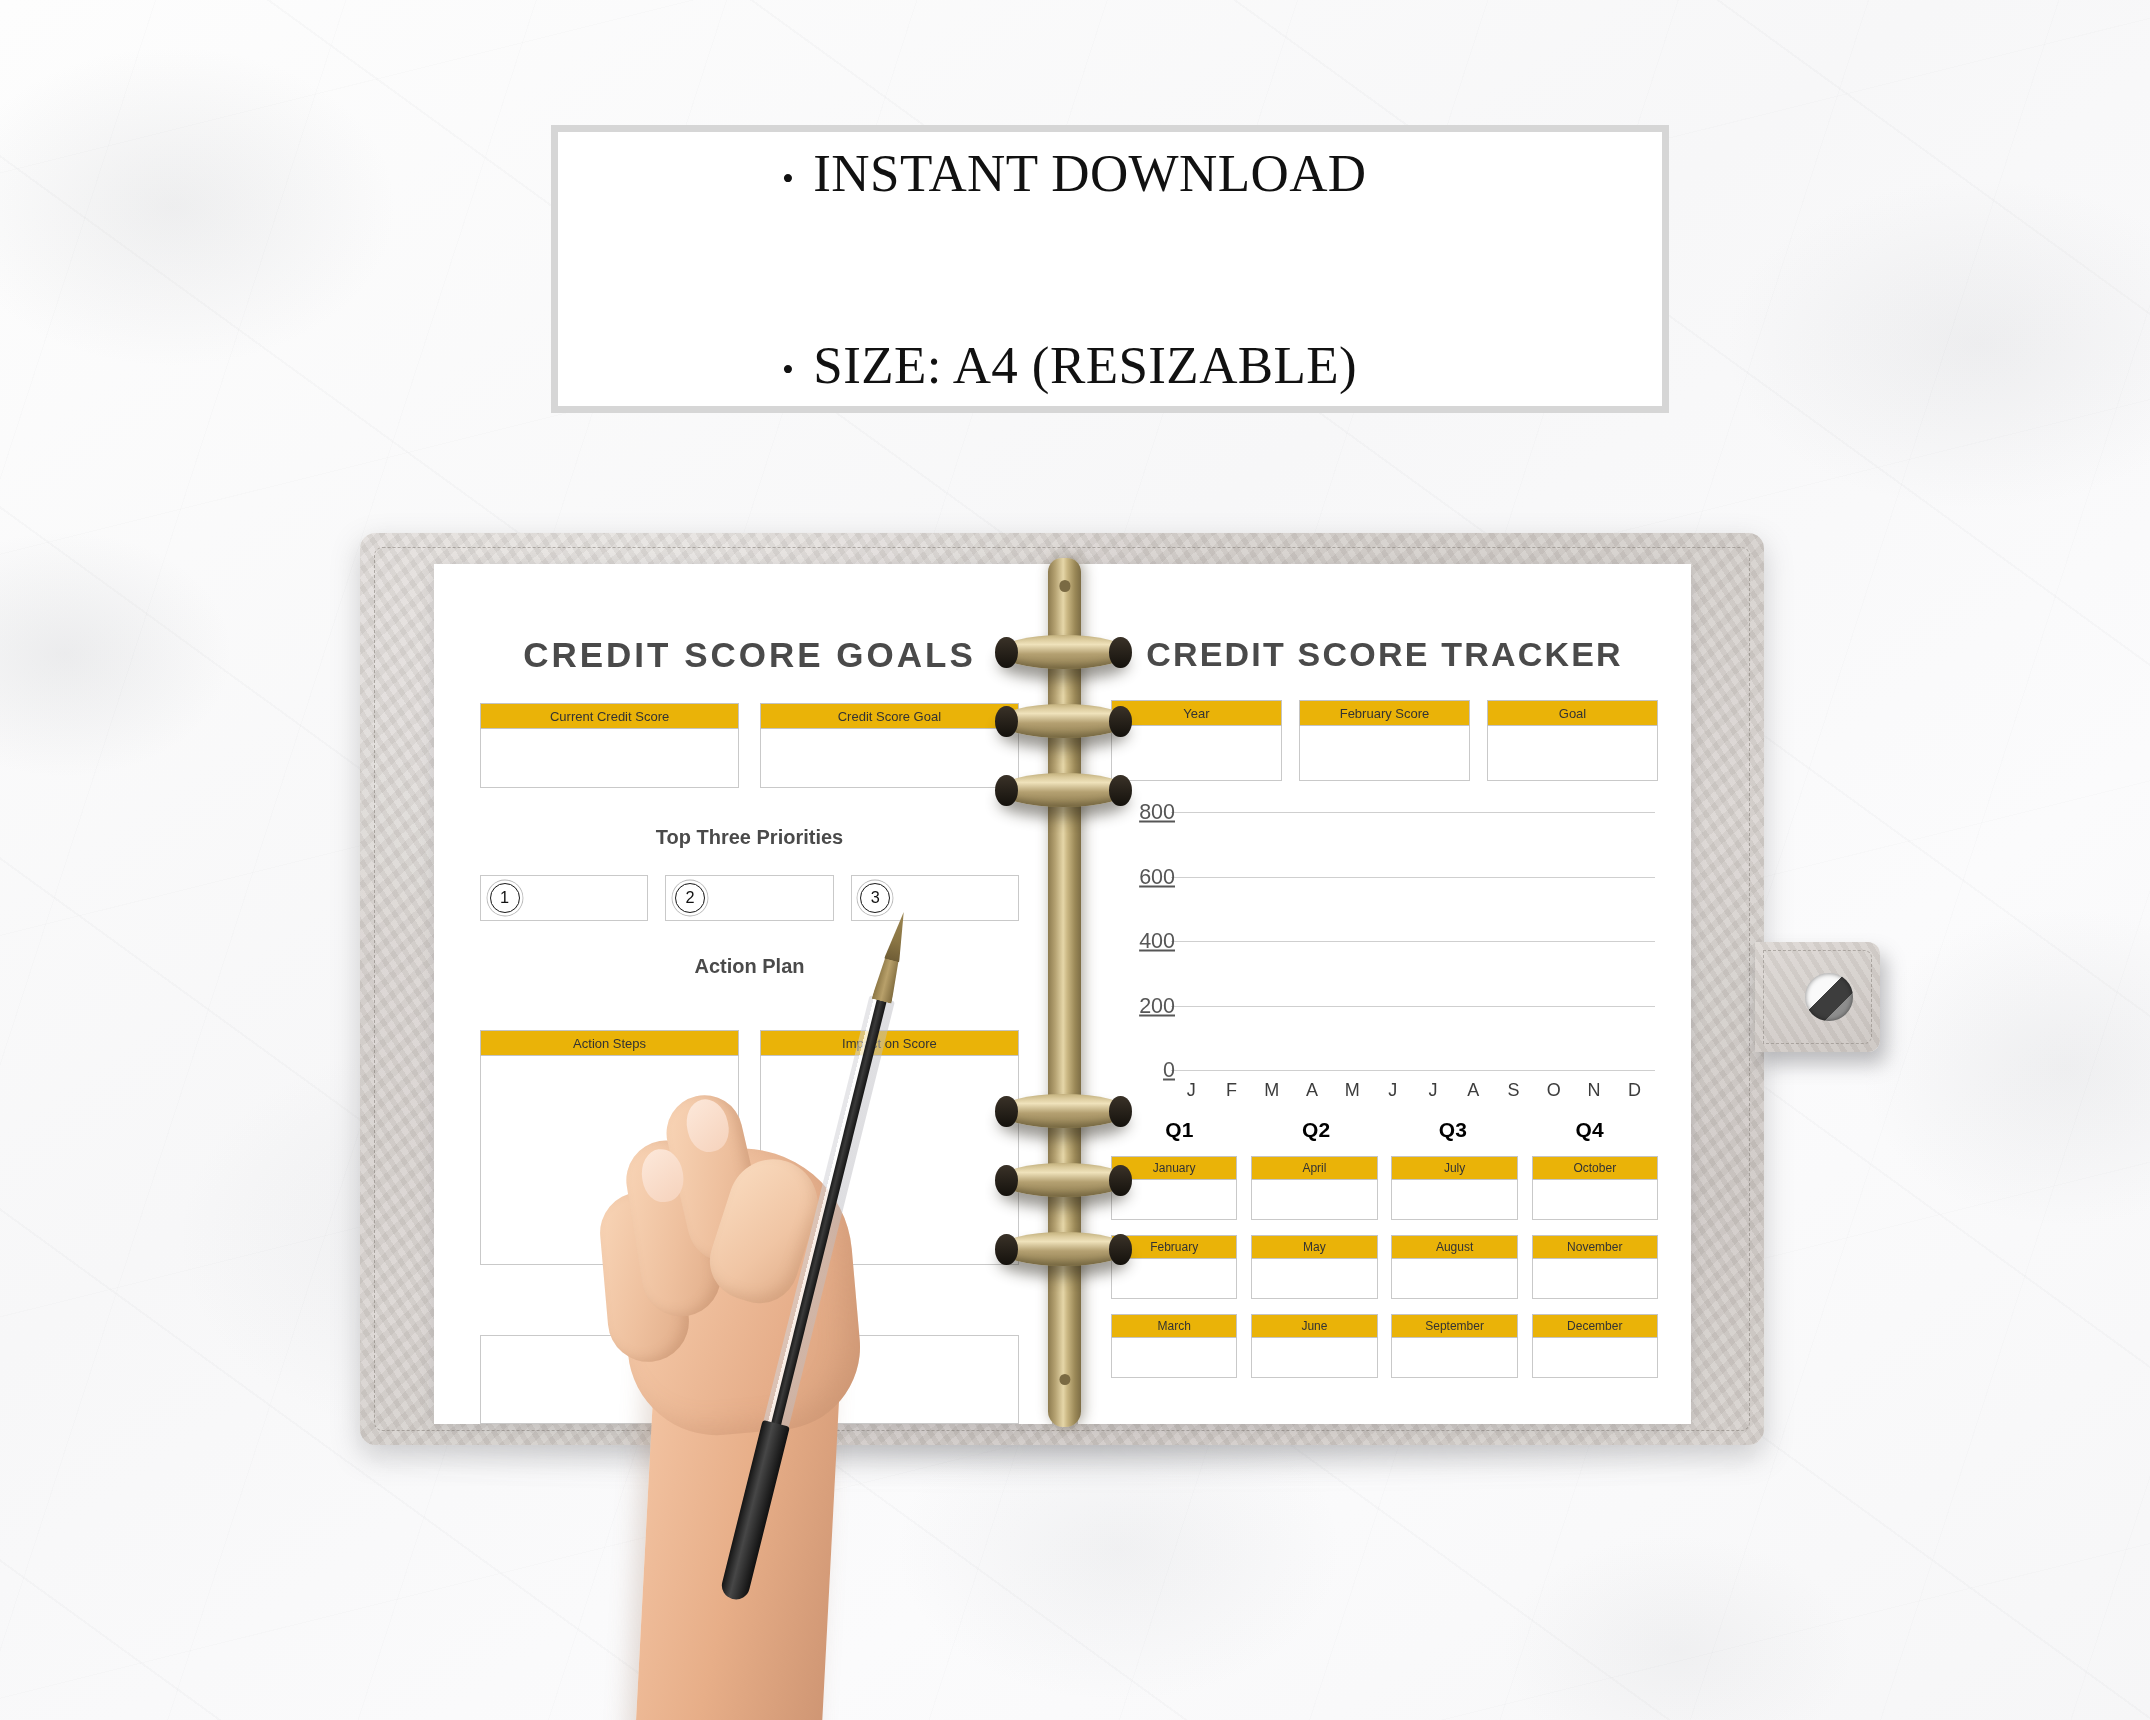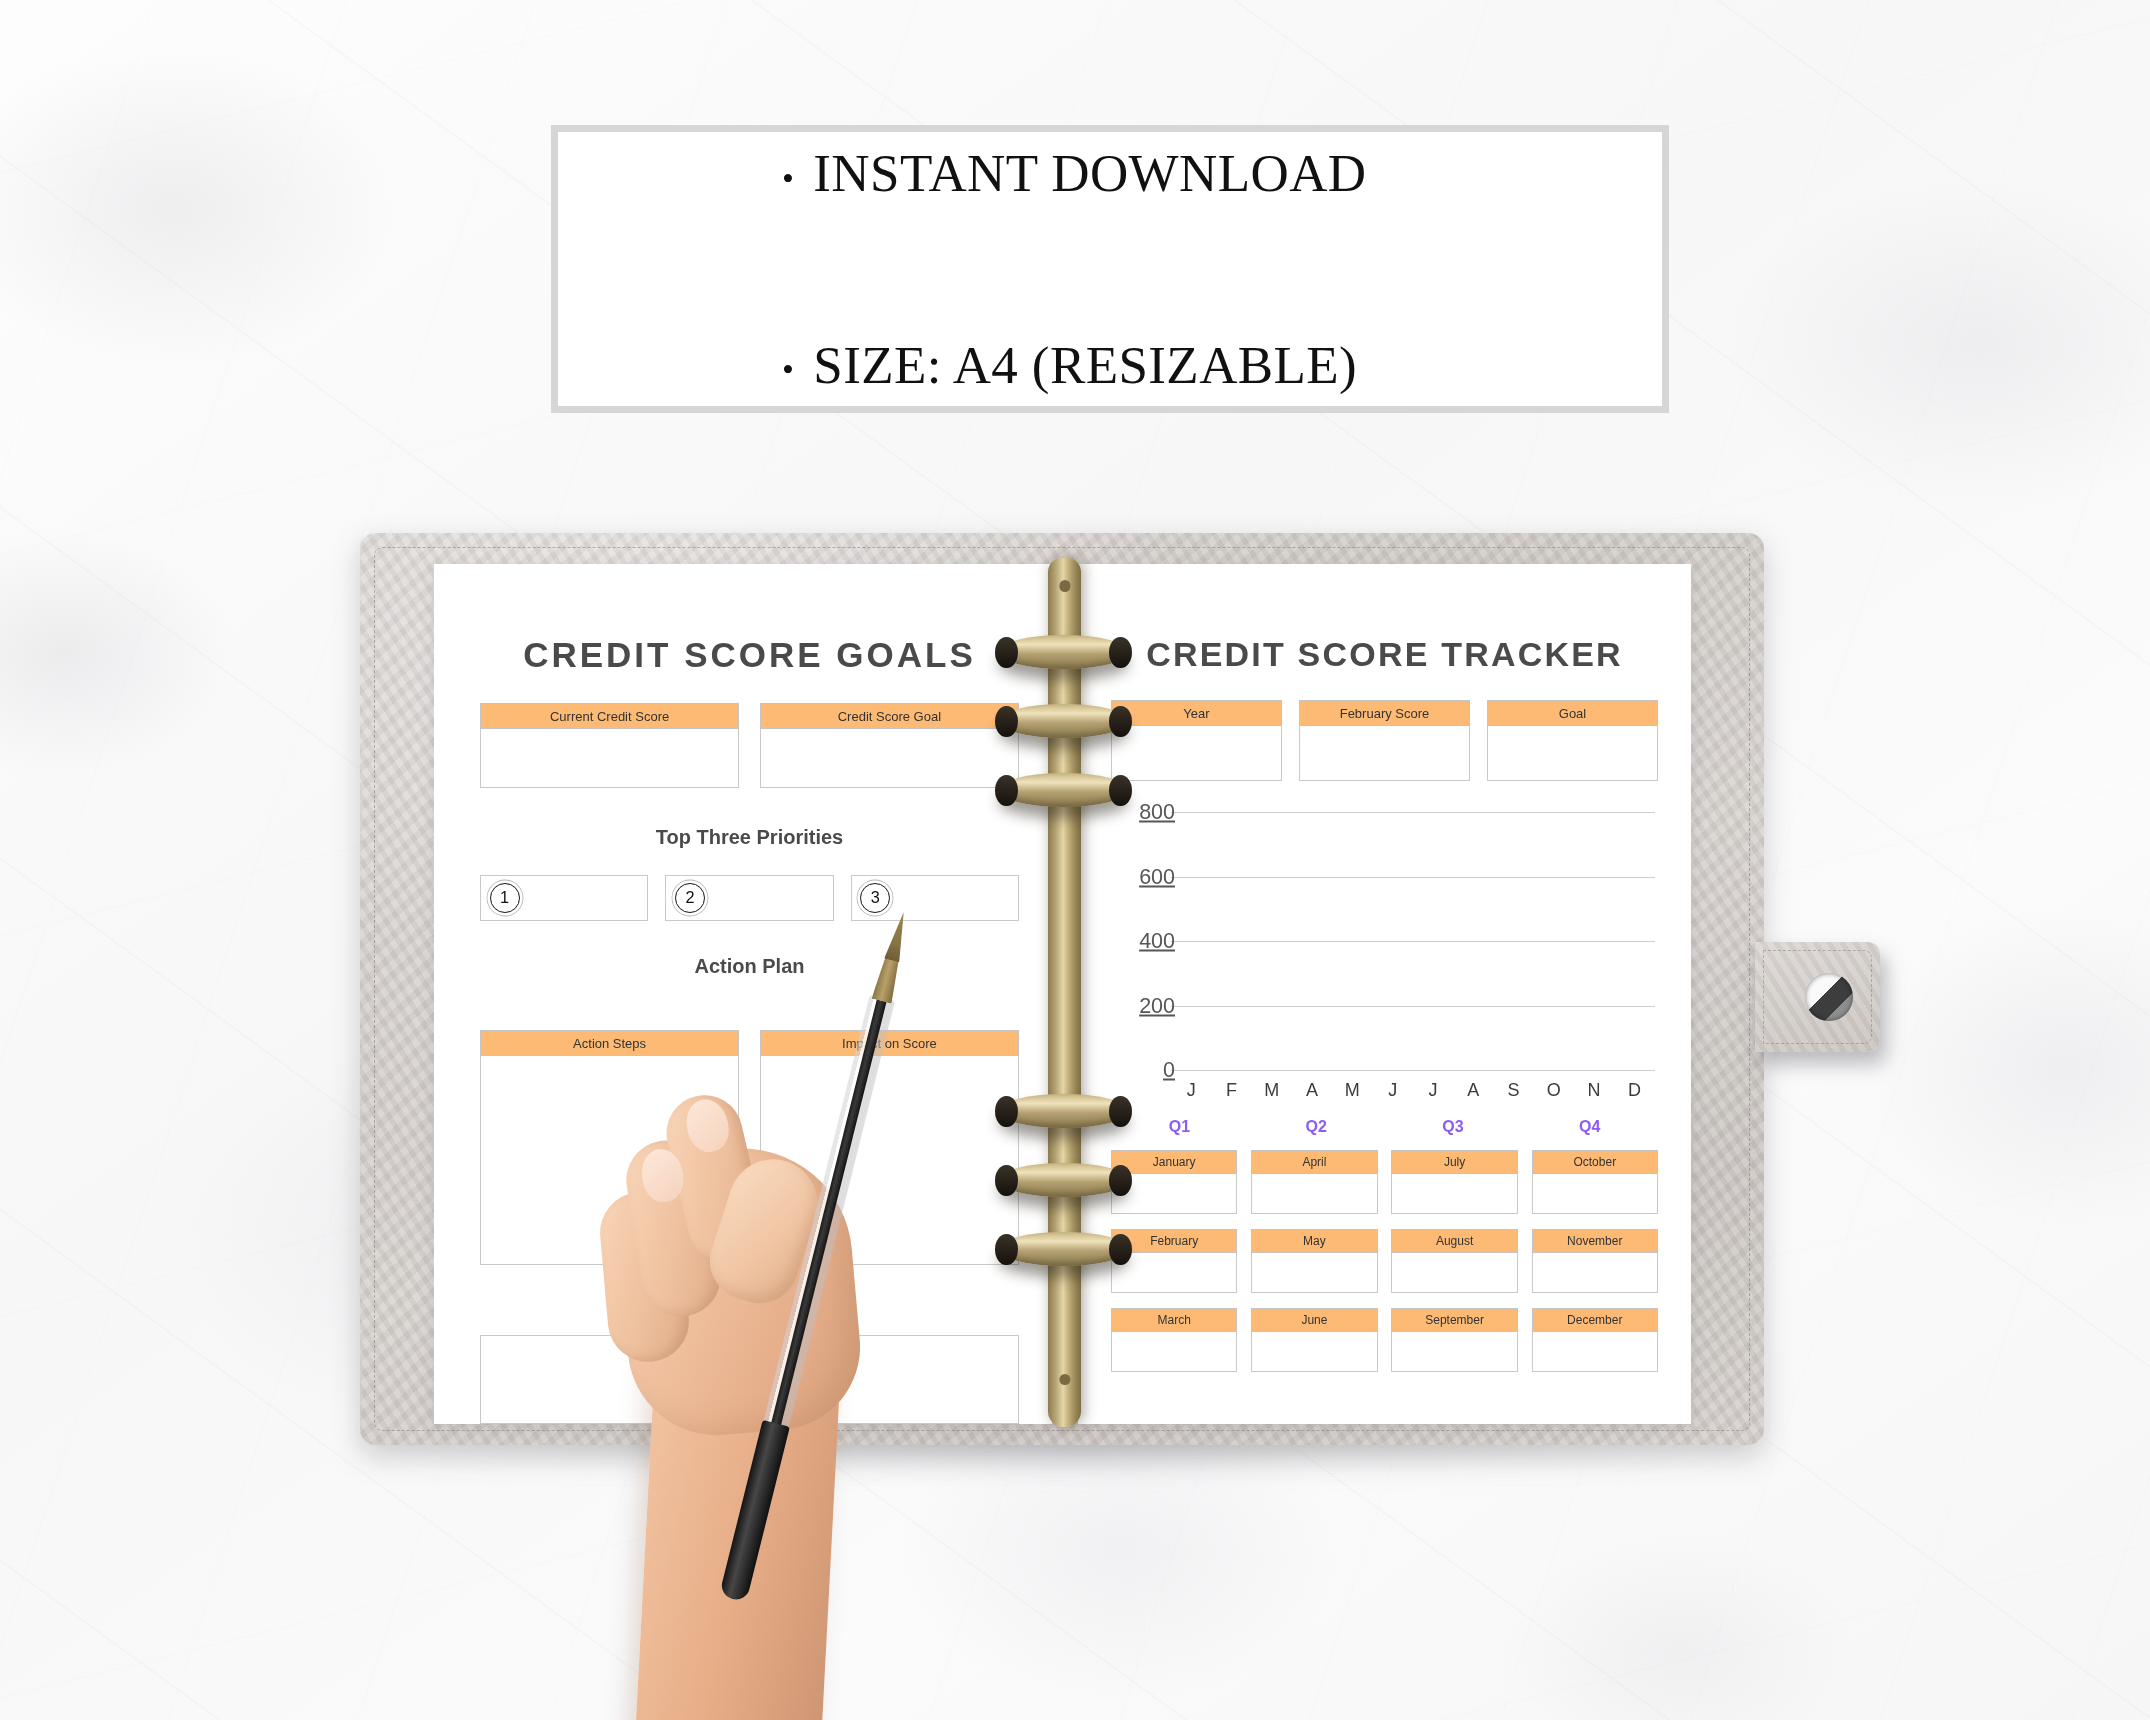--- a/index.html
+++ b/index.html
@@ -144,21 +144,21 @@
     letter-spacing: 3px;
     color: #4a4a4a;
     padding-top: 71px;
     white-space: nowrap;
   }
   #page-right .page-title { font-size: 34px; letter-spacing: 2.2px; }
 
   
   .field { display: flex; flex-direction: column; }
   .field-head {
-    background: #fdba74;
+    background: #eab308;
     border: 0.9px solid #c4c4c4;
     font-size: 13px;
     color: #333;
     text-align: center;
     padding: 6px 1.7px 5.2px;
     line-height: 1;
   }
   .field-body {
     background: #fff;
     border: 0.9px solid #c9c9c9;
@@ -242,23 +242,23 @@
   .xtick {
     flex: 1;
     text-align: center;
     font-size: 18px;
     color: #3c3c3c;
   }
   #quarters { display: flex; margin: 17px 0 0 0; }
   .quarter-label {
     flex: 1;
     text-align: center;
-    font-size: 16px;
+    font-size: 21px;
     font-weight: bold;
-    color: #8b5cf6;
+    color: #000000;
   }
 
   #months-grid {
     display: grid;
     grid-template-columns: repeat(4, 1fr);
     grid-auto-rows: auto;
     column-gap: 13.8px;
     row-gap: 15.5px;
     margin-top: 13.8px;
   }

